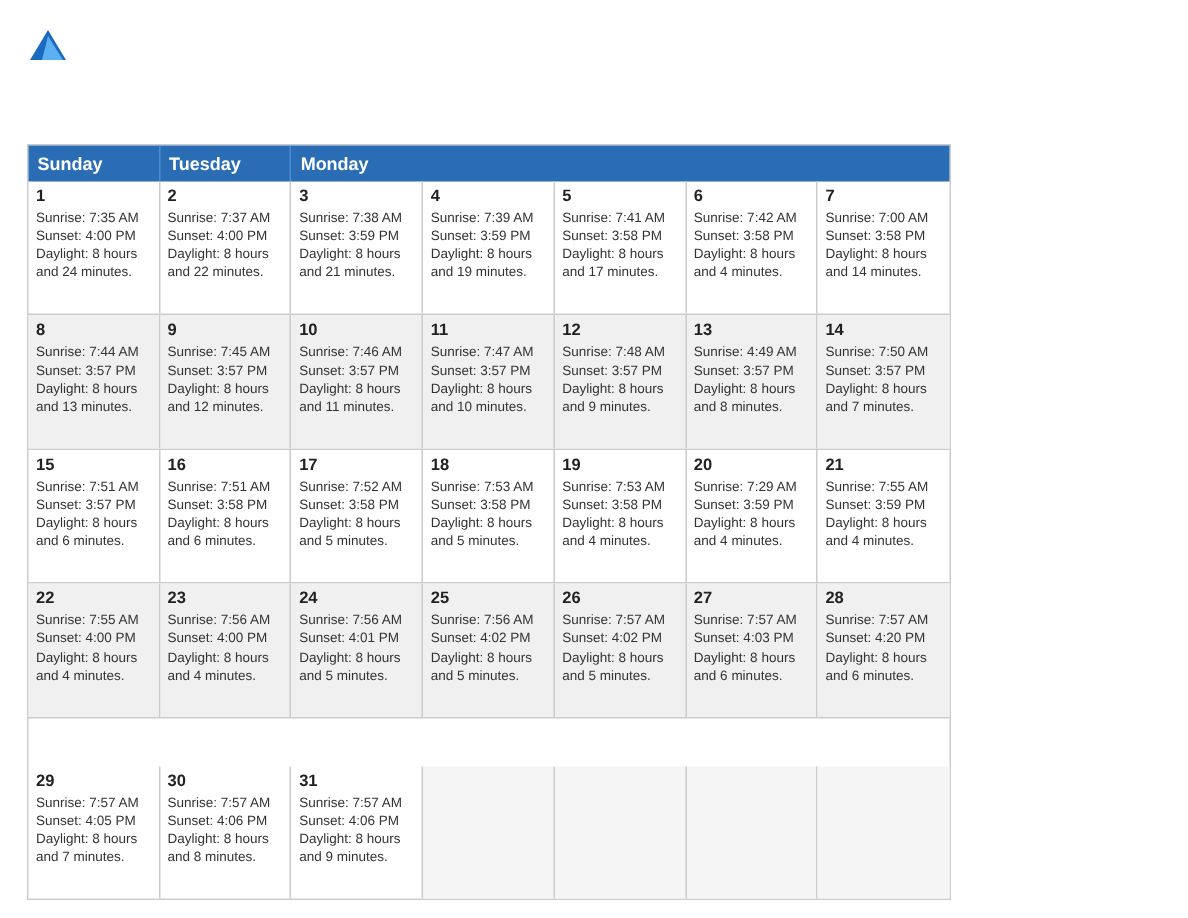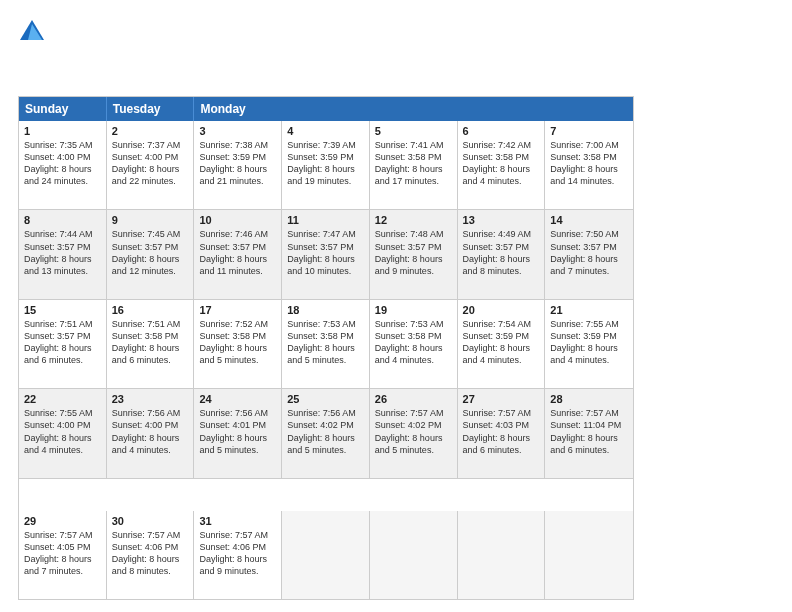--- a/index.html
+++ b/index.html
@@ -270,21 +270,21 @@
           </div>
           <div class="cal-cell">
             <span class="day-num">19</span>
             <div class="cell-text">Sunrise: 7:53 AM</div>
             <div class="cell-text">Sunset: 3:58 PM</div>
             <div class="cell-text">Daylight: 8 hours</div>
             <div class="cell-text">and 4 minutes.</div>
           </div>
           <div class="cal-cell">
             <span class="day-num">20</span>
-            <div class="cell-text">Sunrise: 7:54 AM</div>
+            <div class="cell-text">Sunrise: 7:29 AM</div>
             <div class="cell-text">Sunset: 3:59 PM</div>
             <div class="cell-text">Daylight: 8 hours</div>
             <div class="cell-text">and 4 minutes.</div>
           </div>
           <div class="cal-cell">
             <span class="day-num">21</span>
             <div class="cell-text">Sunrise: 7:55 AM</div>
             <div class="cell-text">Sunset: 3:59 PM</div>
             <div class="cell-text">Daylight: 8 hours</div>
             <div class="cell-text">and 4 minutes.</div>
@@ -329,21 +329,21 @@
           <div class="cal-cell shaded">
             <span class="day-num">27</span>
             <div class="cell-text">Sunrise: 7:57 AM</div>
             <div class="cell-text">Sunset: 4:03 PM</div>
             <div class="cell-text">Daylight: 8 hours</div>
             <div class="cell-text">and 6 minutes.</div>
           </div>
           <div class="cal-cell shaded">
             <span class="day-num">28</span>
             <div class="cell-text">Sunrise: 7:57 AM</div>
-            <div class="cell-text">Sunset: 11:04 PM</div>
+            <div class="cell-text">Sunset: 4:20 PM</div>
             <div class="cell-text">Daylight: 8 hours</div>
             <div class="cell-text">and 6 minutes.</div>
           </div>
         </div>
         <div class="cal-row">
           <div class="cal-cell">
             <span class="day-num">29</span>
             <div class="cell-text">Sunrise: 7:57 AM</div>
             <div class="cell-text">Sunset: 4:05 PM</div>
             <div class="cell-text">Daylight: 8 hours</div>

